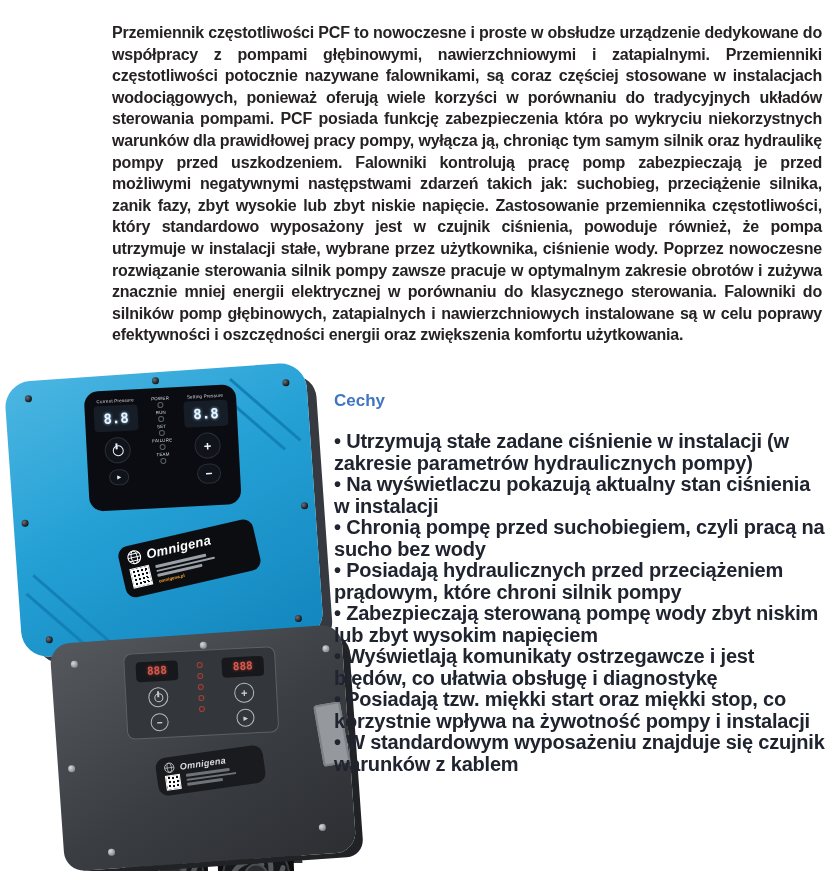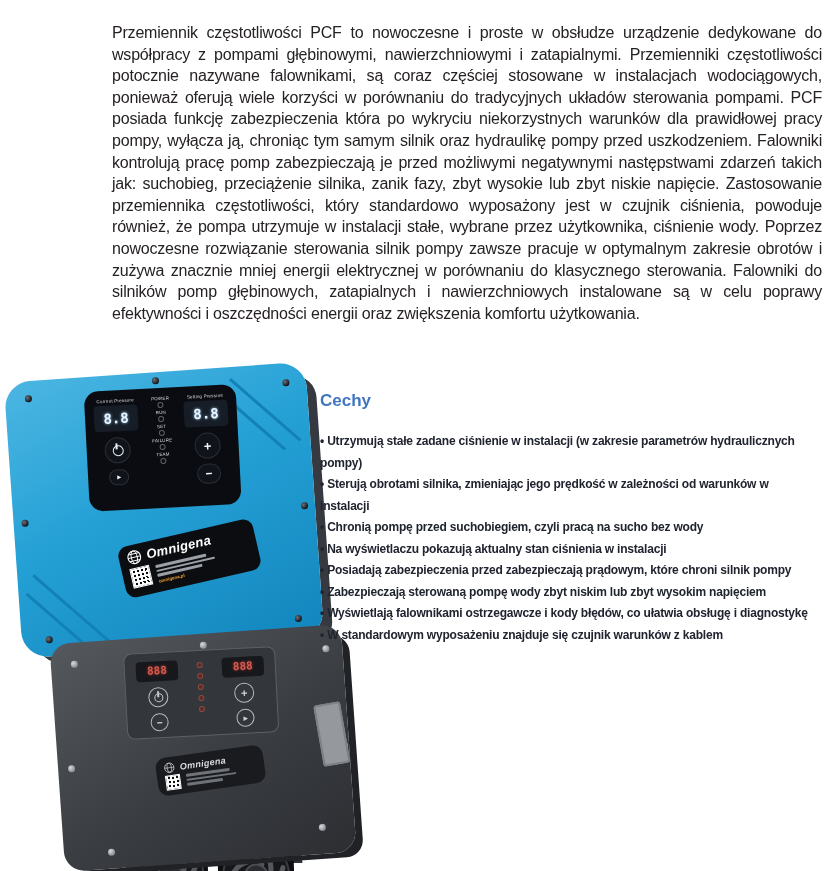--- a/index.html
+++ b/index.html
@@ -2,27 +2,27 @@
 <html><head>
 <meta charset="utf-8">
 <style>
   html,body{margin:0;padding:0;}
   body{width:832px;height:871px;position:relative;overflow:hidden;background:#ffffff;
        font-family:"Liberation Sans",sans-serif;}
   .page{position:absolute;inset:0;background:#fff;}
 
   
   .intro{position:absolute;left:112px;top:6px;width:710px;
-         font-size:16px;line-height:21.6px;font-weight:400;color:#262223;
+         font-size:16px;line-height:21.6px;font-weight:700;color:#262223;
          text-align:justify;letter-spacing:-0.2px;}
 
   
-  .features{position:absolute;left:320px;top:391px;width:494px;}
+  .features{position:absolute;left:334px;top:391px;width:494px;}
   .features-heading{margin:0 0 20px 0;font-size:17px;font-weight:700;color:#4076c0;}
-  .feat{margin:0;font-size:12px;line-height:21.5px;font-weight:700;color:#20242f;letter-spacing:-0.2px;}
+  .feat{margin:0;font-size:20px;line-height:21.5px;font-weight:700;color:#20242f;letter-spacing:-0.2px;}
 
   
   .screw{position:absolute;width:7px;height:7px;border-radius:50%;
          background:radial-gradient(circle at 35% 35%,#6a7077,#12161a 70%);}
   .screw-l{background:radial-gradient(circle at 35% 35%,#d8dbde,#8a8d91 70%);}
   .display{background:#161d26;border-radius:4px;color:#eaf5ff;
            font-family:"DejaVu Sans Mono",monospace;font-weight:700;
            text-align:center;text-shadow:0 0 3px #9fd4ff;}
   .display.red{color:#d65c50;text-shadow:0 0 3px #b03a30;}
   .tiny-lab{font-size:4.5px;color:#d6dade;white-space:nowrap;letter-spacing:.2px;}
@@ -288,22 +288,22 @@
             <div class="fineline" style="width:36px;background:#6f7378"></div>
           </div>
         </div>
       </div>
     </div>
   </figure>
 
   <section class="features">
     <h2 class="features-heading">Cechy</h2>
     <p class="feat">• Utrzymują stałe zadane ciśnienie w instalacji (w zakresie parametrów hydraulicznych pompy)</p>
-    <p class="feat">• Sterują obrotami silnika, zmieniając jego prędkość w zależności od warunków w instalacji</p>
+    <p class="feat">• Na wyświetlaczu pokazują aktualny stan ciśnienia w instalacji</p>
     <p class="feat">• Chronią pompę przed suchobiegiem, czyli pracą na sucho bez wody</p>
-    <p class="feat">• Na wyświetlaczu pokazują aktualny stan ciśnienia w instalacji</p>
-    <p class="feat">• Posiadają zabezpieczenia przed zabezpieczają prądowym, które chroni silnik pompy</p>
+    <p class="feat">• Posiadają hydraulicznych przed przeciążeniem prądowym, które chroni silnik pompy</p>
     <p class="feat">• Zabezpieczają sterowaną pompę wody zbyt niskim lub zbyt wysokim napięciem</p>
-    <p class="feat">• Wyświetlają falownikami ostrzegawcze i kody błędów, co ułatwia obsługę i diagnostykę</p>
+    <p class="feat">• Wyświetlają komunikaty ostrzegawcze i jest błędów, co ułatwia obsługę i diagnostykę</p>
+    <p class="feat">• Posiadają tzw. miękki start oraz miękki stop, co korzystnie wpływa na żywotność pompy i instalacji</p>
     <p class="feat">• W standardowym wyposażeniu znajduje się czujnik warunków z kablem</p>
   </section>
 
 </div>
 
 </body></html>

